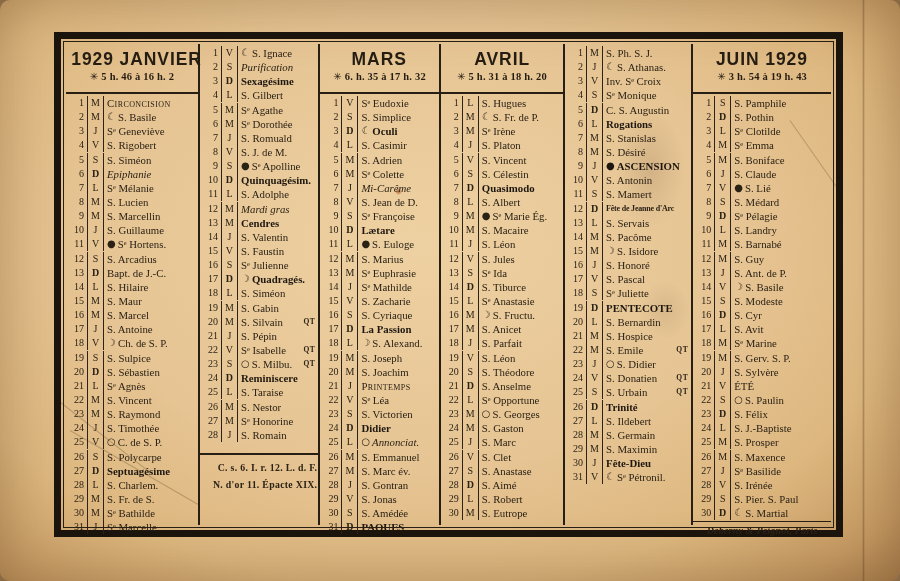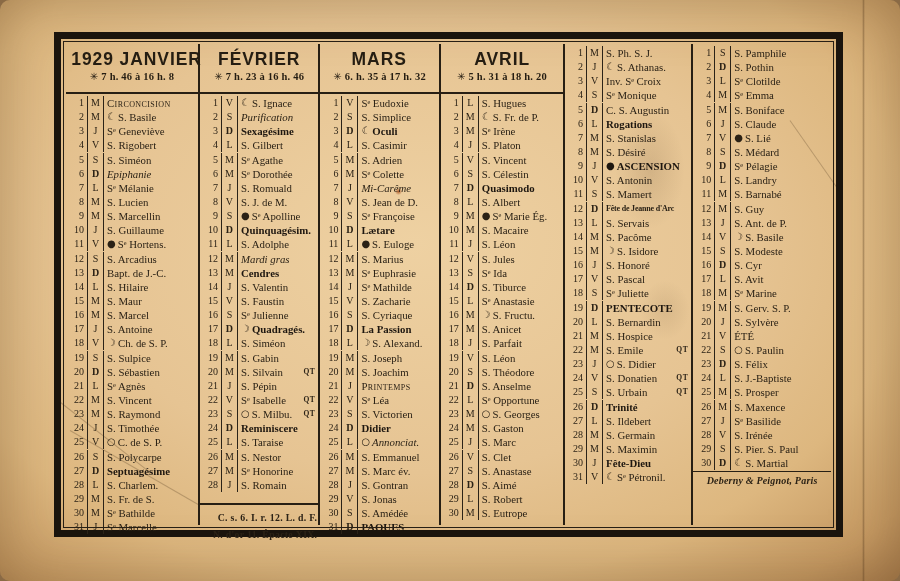--- a/index.html
+++ b/index.html
@@ -69,21 +69,21 @@
   <div class="scratch a"></div>
   <div class="scratch b"></div>
   <div class="scratch c"></div>
   <div class="crease"></div>
 
   <div class="frame">
     <div class="columns">
         <div class="month-col" style="flex-grow: 136;">
           <div class="m-head">
             <div class="m-name">1929 JANVIER</div>
-            <div class="m-sun"><span class="sun-ic">✳</span><span>7 h. 46 à 16 h. 8</span></div>
+            <div class="m-sun"><span class="sun-ic">✳</span><span>5 h. 46 à 16 h. 2</span></div>
           </div>
           <div class="m-body">
             <div class="day-row">
               <span class="num">1</span>
               <span class="wd">M</span>
               <span class="dname s-sc">
                 <span class="tname">Circoncision</span>
               </span>
             </div>
             <div class="day-row">
@@ -296,24 +296,20 @@
             <div class="day-row">
               <span class="num">31</span>
               <span class="wd">J</span>
               <span class="dname">
                 <span class="tname">Sᵉ Marcelle</span>
               </span>
             </div>
           </div>
         </div>
         <div class="month-col" style="flex-grow: 122;">
-          <div class="m-head">
-            <div class="m-name">FÉVRIER</div>
-            <div class="m-sun"><span class="sun-ic">✳</span><span>7 h. 23 à 16 h. 46</span></div>
-          </div>
           <div class="m-body">
             <div class="day-row">
               <span class="num">1</span>
               <span class="wd">V</span>
               <span class="dname">
                 <span class="moon">☾</span>
                 <span class="tname">S. Ignace</span>
               </span>
             </div>
             <div class="day-row">
@@ -1191,20 +1187,24 @@
               <span class="num">31</span>
               <span class="wd">V</span>
               <span class="dname">
                 <span class="moon">☾</span>
                 <span class="tname">Sᵉ Pétronil.</span>
               </span>
             </div>
           </div>
         </div>
         <div class="month-col" style="flex-grow: 142;">
+          <div class="m-head">
+            <div class="m-name">JUIN 1929</div>
+            <div class="m-sun"><span class="sun-ic">✳</span><span>3 h. 54 à 19 h. 43</span></div>
+          </div>
           <div class="m-body">
             <div class="day-row">
               <span class="num">1</span>
               <span class="wd">S</span>
               <span class="dname">
                 <span class="tname">S. Pamphile</span>
               </span>
             </div>
             <div class="day-row">
               <span class="num">2</span>

